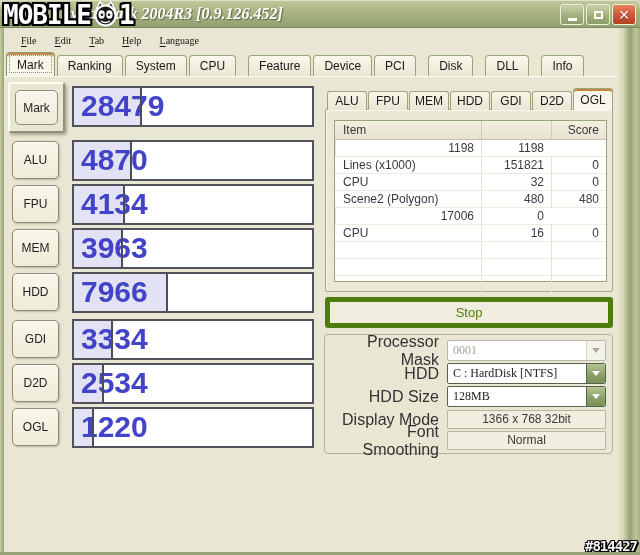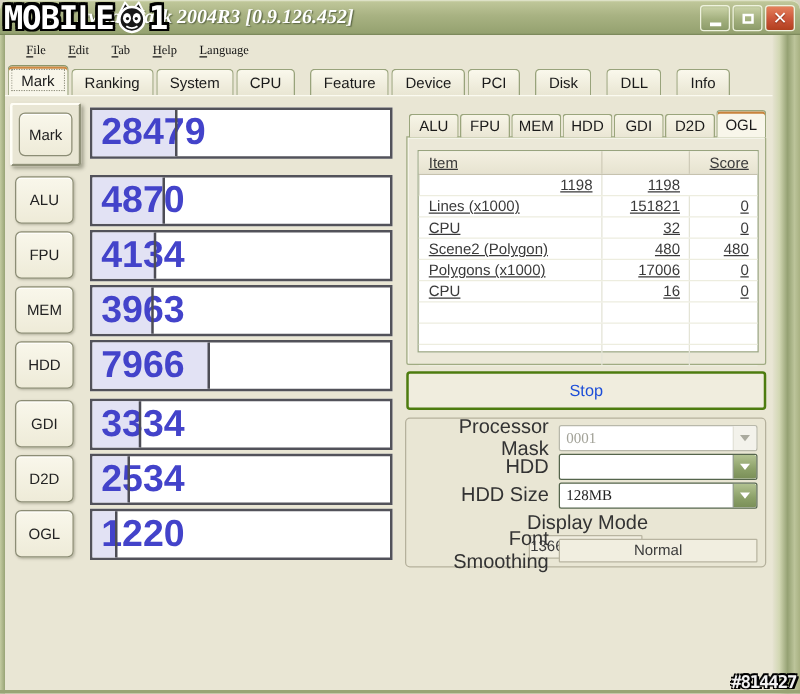--- a/index.html
+++ b/index.html
@@ -63,30 +63,30 @@
   
   .rtabs{position:absolute;left:323px;top:11px;display:flex;align-items:flex-end;z-index:2;}
   .rtab{width:40px;height:19px;margin-right:1px;box-sizing:border-box;
     display:flex;align-items:center;justify-content:center;font-size:12px;color:#1a1a1a;
     background:linear-gradient(180deg,#f7f5e7,#eae6d4);border:1px solid #9aa57c;border-bottom:none;border-radius:3px 3px 0 0;}
   .rtab.selected{height:22px;background:#f8f6ea;box-shadow:inset 0 2px 0 #c8833c;}
   .rpanel{position:absolute;left:321px;top:32px;width:288px;height:183px;box-sizing:border-box;
     background:#ebe8d8;border:1px solid #a0ab82;border-radius:0 2px 2px 2px;box-shadow:inset 1px 1px 0 #f8f7ee;}
   .rtable{position:absolute;left:8px;top:10px;width:273px;height:162px;box-sizing:border-box;
     background:#fff;border:1px solid #98a37e;font-size:12px;color:#3a3a3a;}
-  .trow{display:grid;grid-template-columns:146px 70px 1fr;height:16px;line-height:16px;border-bottom:1px solid #ededdf;text-decoration:underline;}
+  .trow{display:grid;grid-template-columns:146px 70px 1fr;height:16px;line-height:16px;border-bottom:1px solid #ededdf;}
   .trow.head{height:18px;line-height:18px;background:linear-gradient(180deg,#f3f0e1,#e7e3d0);
     border-bottom:1px solid #c6c2ae;color:#3a3a3a;}
   .trow .c1{padding-left:8px;overflow:hidden;white-space:nowrap;}
   .trow .c2,.trow .c3{text-align:right;padding-right:7px;border-left:1px solid #e4e4d6;}
   .trow.head .c2,.trow.head .c3{border-left:1px solid #cfcbb8;}
   
   .stop{position:absolute;left:321px;top:220px;width:288px;height:31px;box-sizing:border-box;
-    background:#f0edde;border:2px solid #4d7c0f;border-radius:3px;
-    display:flex;align-items:center;justify-content:center;font-size:13px;color:#1d4ed8;}
+    background:#f0edde;border:5px solid #4d7c0f;border-radius:3px;
+    display:flex;align-items:center;justify-content:center;font-size:13px;color:#4d7c0f;}
   
   .settings{position:absolute;left:320px;top:257px;width:289px;height:120px;box-sizing:border-box;
     border:1px solid #b5b19c;border-radius:4px;}
   .srow{position:absolute;left:6px;right:6px;display:flex;align-items:center;}
   .slabel{width:108px;text-align:right;padding-right:8px;font-size:16px;color:#333;flex:none;}
   .sfield{flex:1;position:relative;height:100%;box-sizing:border-box;}
   .combo{background:#fff;border:1px solid #55654c;font-size:12px;color:#222;
     line-height:19px;padding-left:5px;border-radius:2px;font-family:Liberation Serif, serif;}
   .combo .arrow{position:absolute;right:0;top:0;bottom:0;width:18px;border-left:1px solid #55654c;
     background:linear-gradient(180deg,#b2c291 0%,#8ba068 60%,#7a8f58 100%);border-radius:0 2px 2px 0;
@@ -247,21 +247,20 @@
           <div class="c1">CPU</div>
           <div class="c2">32</div>
           <div class="c3">0</div>
         </div>
         <div class="trow">
           <div class="c1">Scene2 (Polygon)</div>
           <div class="c2">480</div>
           <div class="c3">480</div>
         </div>
         <div class="trow">
-          <div class="c1">Polygons (x1000)</div>
           <div class="c2">17006</div>
           <div class="c3">0</div>
         </div>
         <div class="trow">
           <div class="c1">CPU</div>
           <div class="c2">16</div>
           <div class="c3">0</div>
         </div>
         <div class="trow">
             <div class="c1"></div>
@@ -289,35 +288,36 @@
         <div class="sfield combo disabled">
           <span>0001</span>
           <span class="arrow">
               <i></i>
             </span>
         </div>
       </div>
       <div class="srow" style="top:28px;height:21px;">
         <span class="slabel">HDD</span>
         <div class="sfield combo">
+          <span>C : HardDisk [NTFS]</span>
           <span class="arrow">
               <i></i>
             </span>
         </div>
       </div>
       <div class="srow" style="top:51px;height:21px;">
         <span class="slabel">HDD Size</span>
         <div class="sfield combo">
           <span>128MB</span>
           <span class="arrow">
               <i></i>
             </span>
         </div>
       </div>
-      <div class="srow" style="top:75px;height:19px;flex-direction:column;">
+      <div class="srow" style="top:75px;height:19px;">
         <span class="slabel">Display Mode</span>
         <div class="sfield static">1366 x 768 32bit</div>
       </div>
       <div class="srow" style="top:96px;height:19px;">
         <span class="slabel">Font Smoothing</span>
         <div class="sfield static">Normal</div>
       </div>
     </div>
   </div>
 

